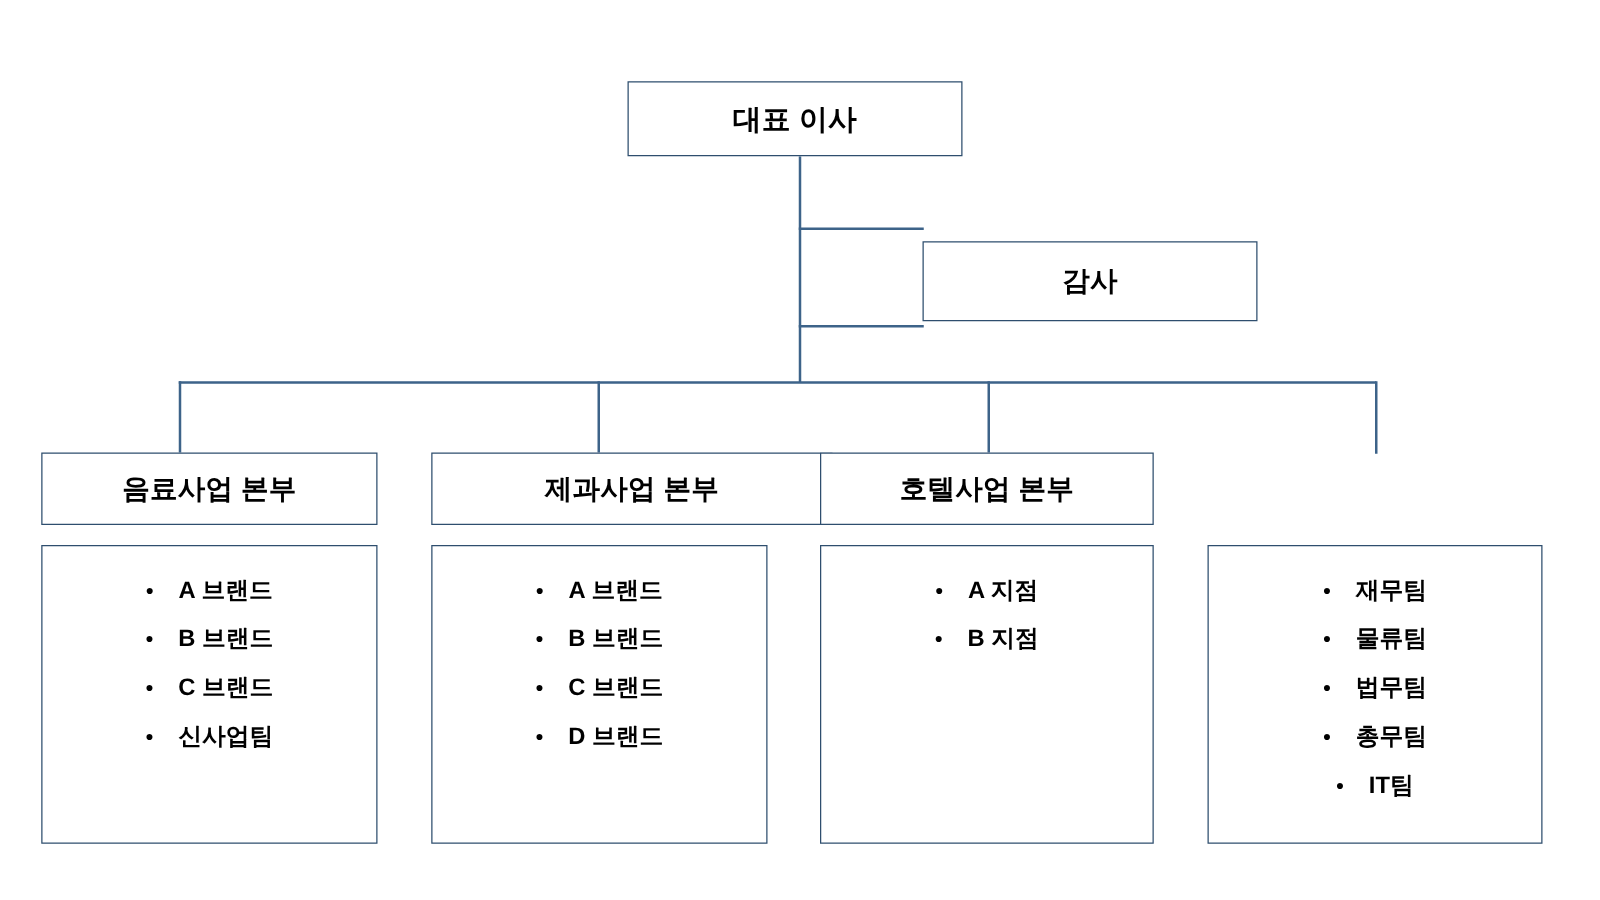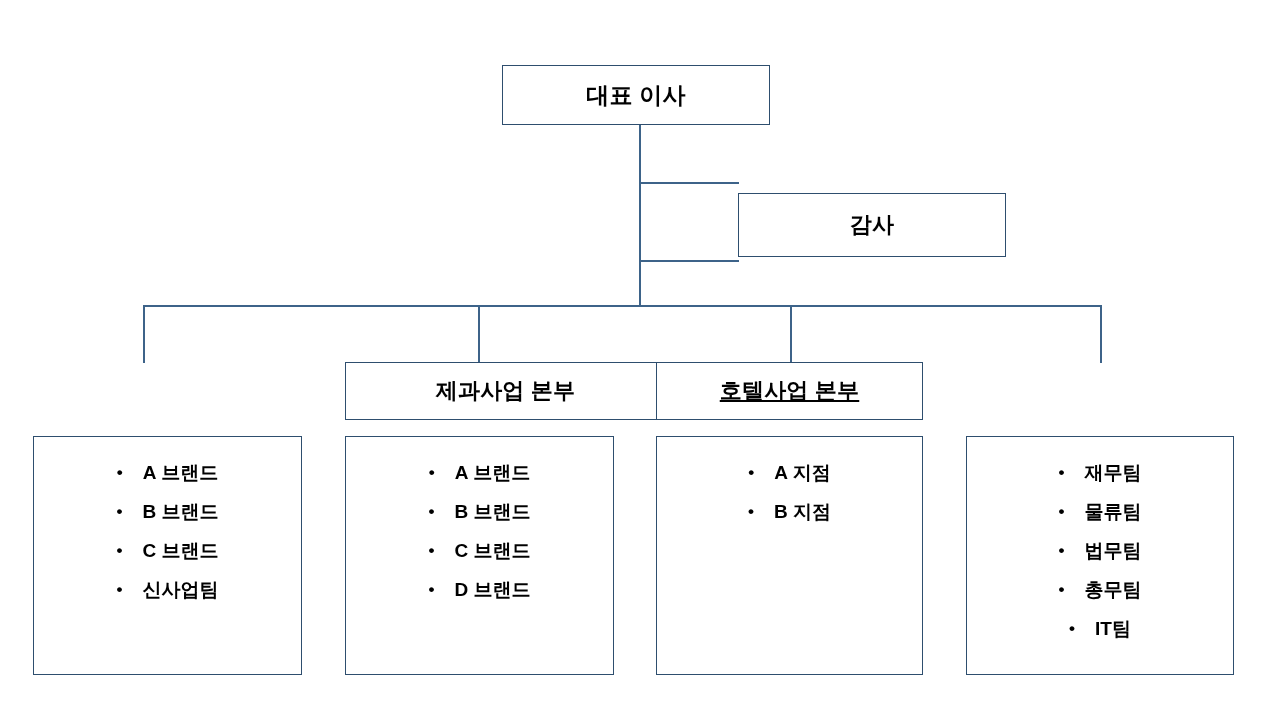--- a/index.html
+++ b/index.html
@@ -54,21 +54,21 @@
     width: 268px; height: 61px;
     font-size: 22px;
   }
 
   .div-head {
     height: 58px;
     font-size: 22px;
   }
   #box-div-0 { left: 33px;  top: 362px; width: 269px; }
   #box-div-1 { left: 345px; top: 362px; width: 321px; }
-  #box-div-2 { left: 656px; top: 362px; width: 267px; text-decoration: underline; }
+  #box-div-2 { left: 656px; top: 362px; width: 267px; }
   #box-div-3 { left: 966px; top: 362px; width: 268px; }
 
   .div-list {
     top: 436px;
     height: 239px;
     padding-top: 16px;
   }
   #box-list-0 { left: 33px;  width: 269px; }
   #box-list-1 { left: 345px; width: 269px; }
   #box-list-2 { left: 656px; width: 267px; }
@@ -133,20 +133,21 @@
   <div class="line hline" id="bus" style="background: rgb(61, 99, 137);"></div>
   <div class="line vline" id="drop-0" style="background: rgb(61, 99, 137);"></div>
   <div class="line vline" id="drop-1" style="background: rgb(61, 99, 137);"></div>
   <div class="line vline" id="drop-2" style="background: rgb(61, 99, 137);"></div>
   <div class="line vline" id="drop-3" style="background: rgb(61, 99, 137);"></div>
 
   <div class="box box-title" id="box-ceo" style="border-color: rgb(46, 78, 110);">대표 이사</div>
 
   <div class="box box-title" id="box-auditor" style="border-color: rgb(46, 78, 110);">감사</div>
 
+  <div class="box box-title div-head" id="box-div-0" style="border-color: rgb(46, 78, 110);">음료사업 본부</div>
   <div class="box box-title div-head" id="box-div-1" style="border-color: rgb(46, 78, 110);">제과사업 본부</div>
   <div class="box box-title div-head" id="box-div-2" style="border-color: rgb(46, 78, 110);">호텔사업 본부</div>
 
   <div class="box div-list" id="box-list-0" style="border-color: rgb(46, 78, 110);">
     <ul class="items">
         <li>
           <span class="bullet">•</span>
           <span>A 브랜드</span>
         </li>
         <li>

